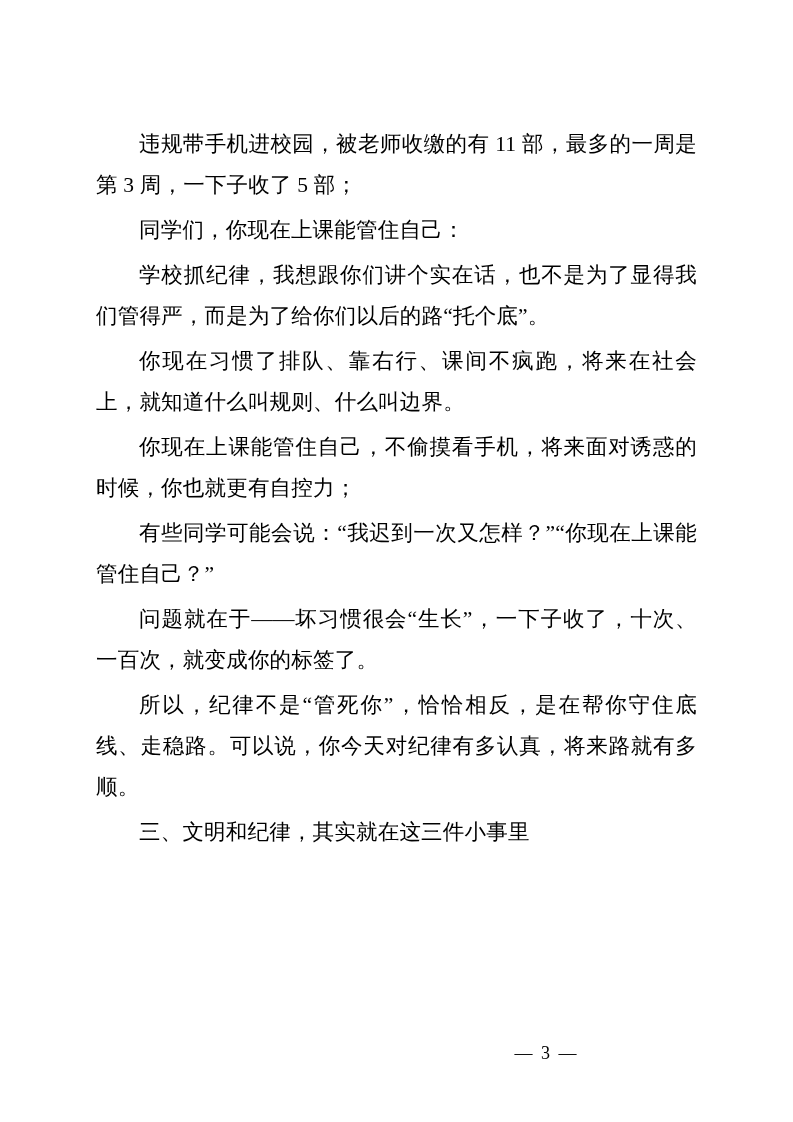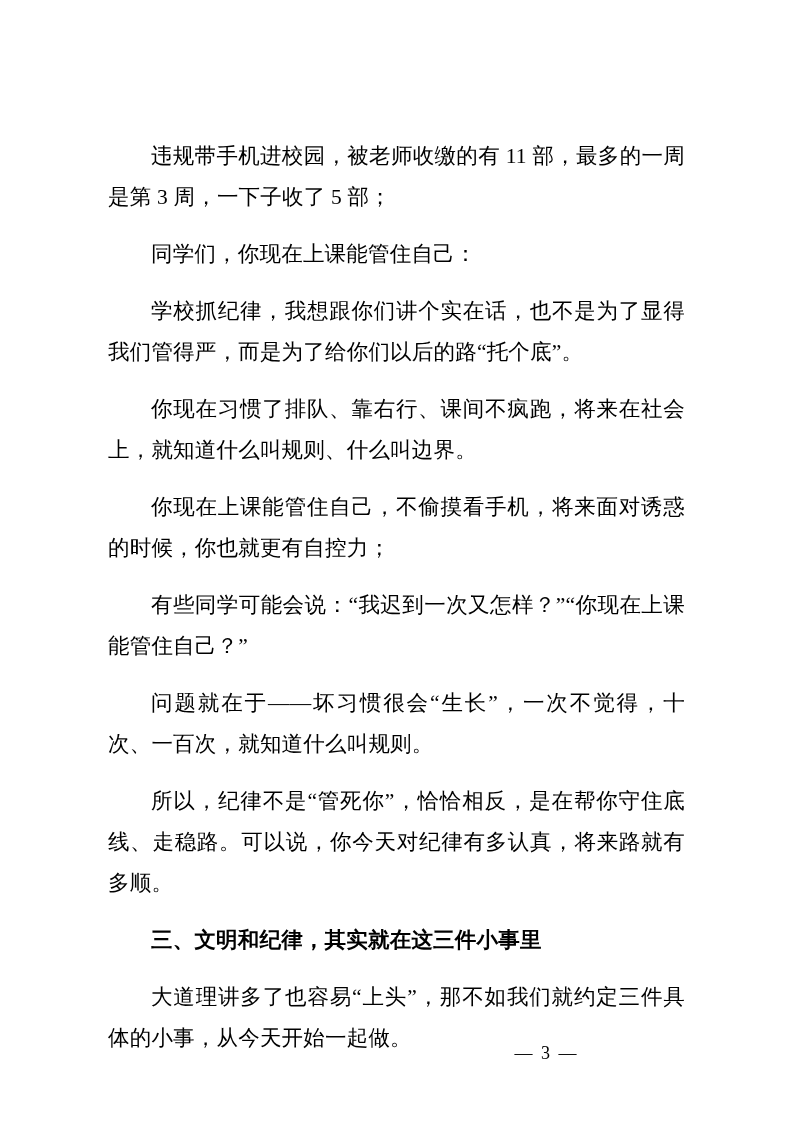--- a/index.html
+++ b/index.html
@@ -24,25 +24,25 @@
     padding: 120px 92px 60px 92px;
   }
   .doc-body {
     font-size: 21.5px;
     line-height: 41px;
     text-align: justify;
     text-justify: inter-ideograph;
     letter-spacing: 0.2px;
   }
   .para {
-    margin: 16px;
+    margin: 4px;
     text-indent: 2em;
   }
   .para.heading {
-    font-weight: bold;
+    font-weight: normal;
     text-indent: 2em;
   }
   .footer {
     position: absolute;
     left: 0;
     right: 0;
     bottom: 58px;
     text-align: center;
     font-size: 18px;
     font-family: "Liberation Serif", "DejaVu Serif", serif;
@@ -57,22 +57,21 @@
 <body>
 
 <div class="page">
   <div class="doc-body">
     <p class="para">违规带手机进校园，被老师收缴的有 11 部，最多的一周是第 3 周，一下子收了 5 部；</p>
     <p class="para">同学们，你现在上课能管住自己：</p>
     <p class="para">学校抓纪律，我想跟你们讲个实在话，也不是为了显得我们管得严，而是为了给你们以后的路“托个底”。</p>
     <p class="para">你现在习惯了排队、靠右行、课间不疯跑，将来在社会上，就知道什么叫规则、什么叫边界。</p>
     <p class="para">你现在上课能管住自己，不偷摸看手机，将来面对诱惑的时候，你也就更有自控力；</p>
     <p class="para">有些同学可能会说：“我迟到一次又怎样？”“你现在上课能管住自己？”</p>
-    <p class="para">问题就在于——坏习惯很会“生长”，一次不觉得，十次、一百次，就知道什么叫规则。</p>
+    <p class="para">问题就在于——坏习惯很会“生长”，一下子收了，十次、一百次，就变成你的标签了。</p>
     <p class="para">所以，纪律不是“管死你”，恰恰相反，是在帮你守住底线、走稳路。可以说，你今天对纪律有多认真，将来路就有多顺。</p>
     <p class="para heading">三、文明和纪律，其实就在这三件小事里</p>
-    <p class="para">大道理讲多了也容易“上头”，那不如我们就约定三件具体的小事，从今天开始一起做。</p>
   </div>
 </div>
 
 <div class="footer">
   <span class="pgnum">— 3 —</span>
 </div>
 
 </body></html>

